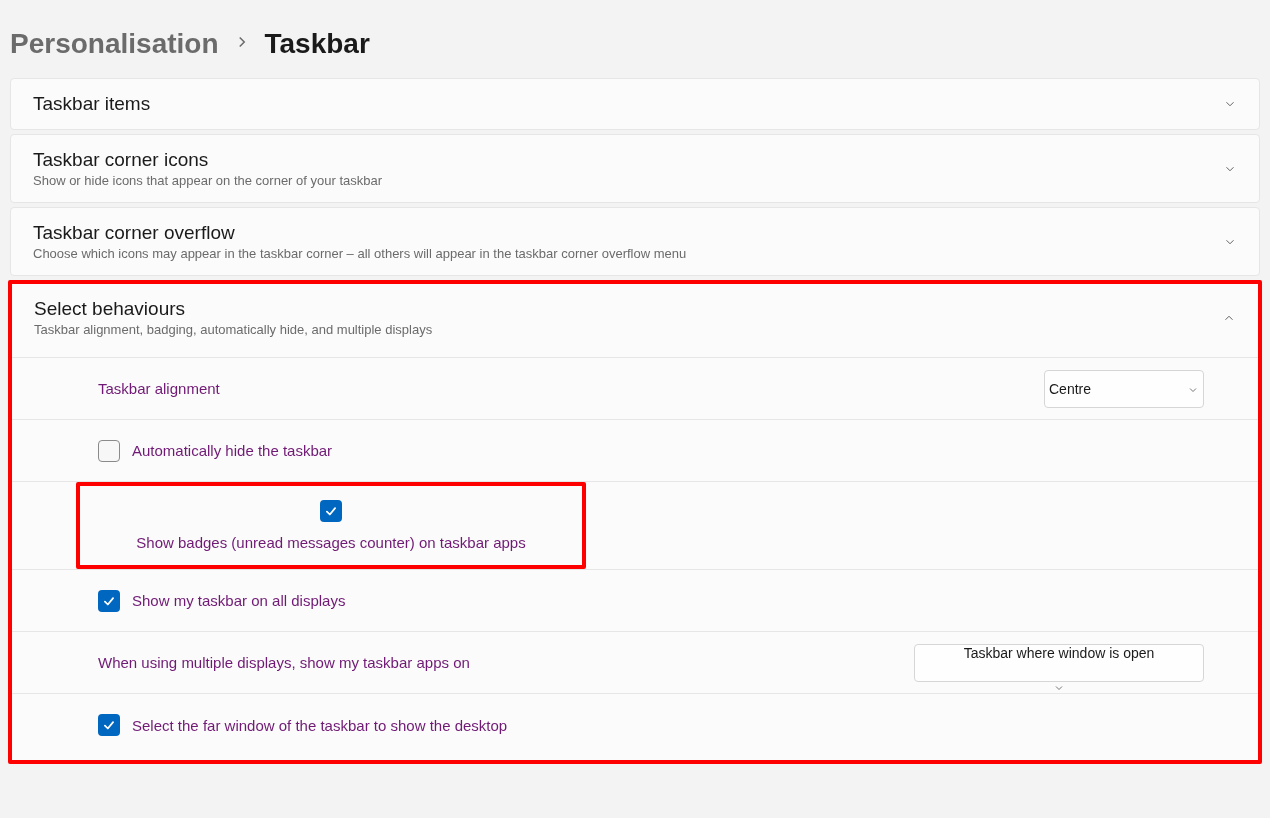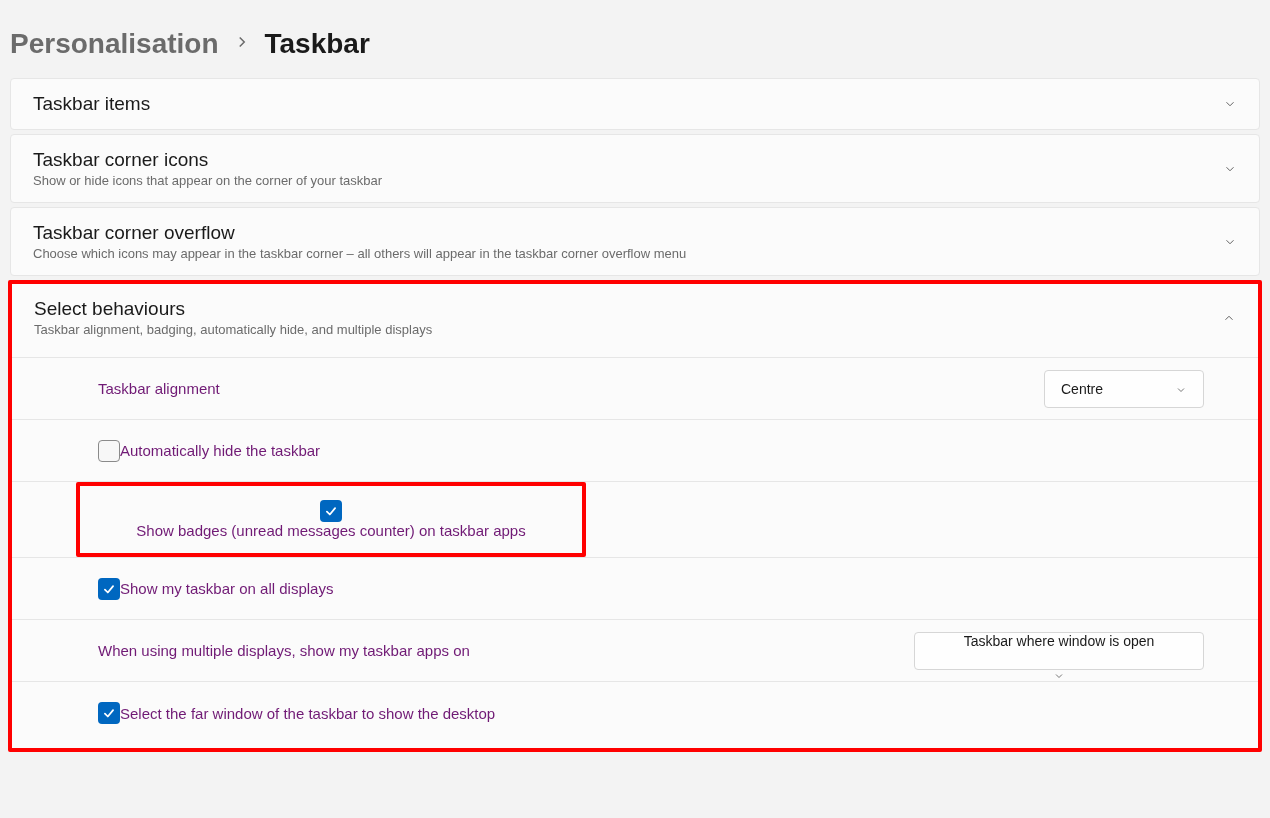--- a/index.html
+++ b/index.html
@@ -100,31 +100,31 @@
       border-bottom: none;
     }
     .sub-row-label {
       font-size: 15px;
       font-weight: 400;
       color: #701a75;
     }
     .sub-row-left {
       display: flex;
       align-items: center;
-      gap: 0;
+      gap: 12px;
     }
     .dropdown {
       display: flex;
       align-items: center;
       justify-content: space-between;
       background: #fefefe;
       border: 1px solid #d6d6d6;
       border-radius: 4px;
       height: 38px;
-      padding: 0 16px;
+      padding: 0 4px;
       min-width: 160px;
       gap: 20px;
       cursor: pointer;
     }
     .dropdown-wide {
       min-width: 290px;
       flex-direction: column;
     }
     .dropdown-value {
       font-size: 14px;

